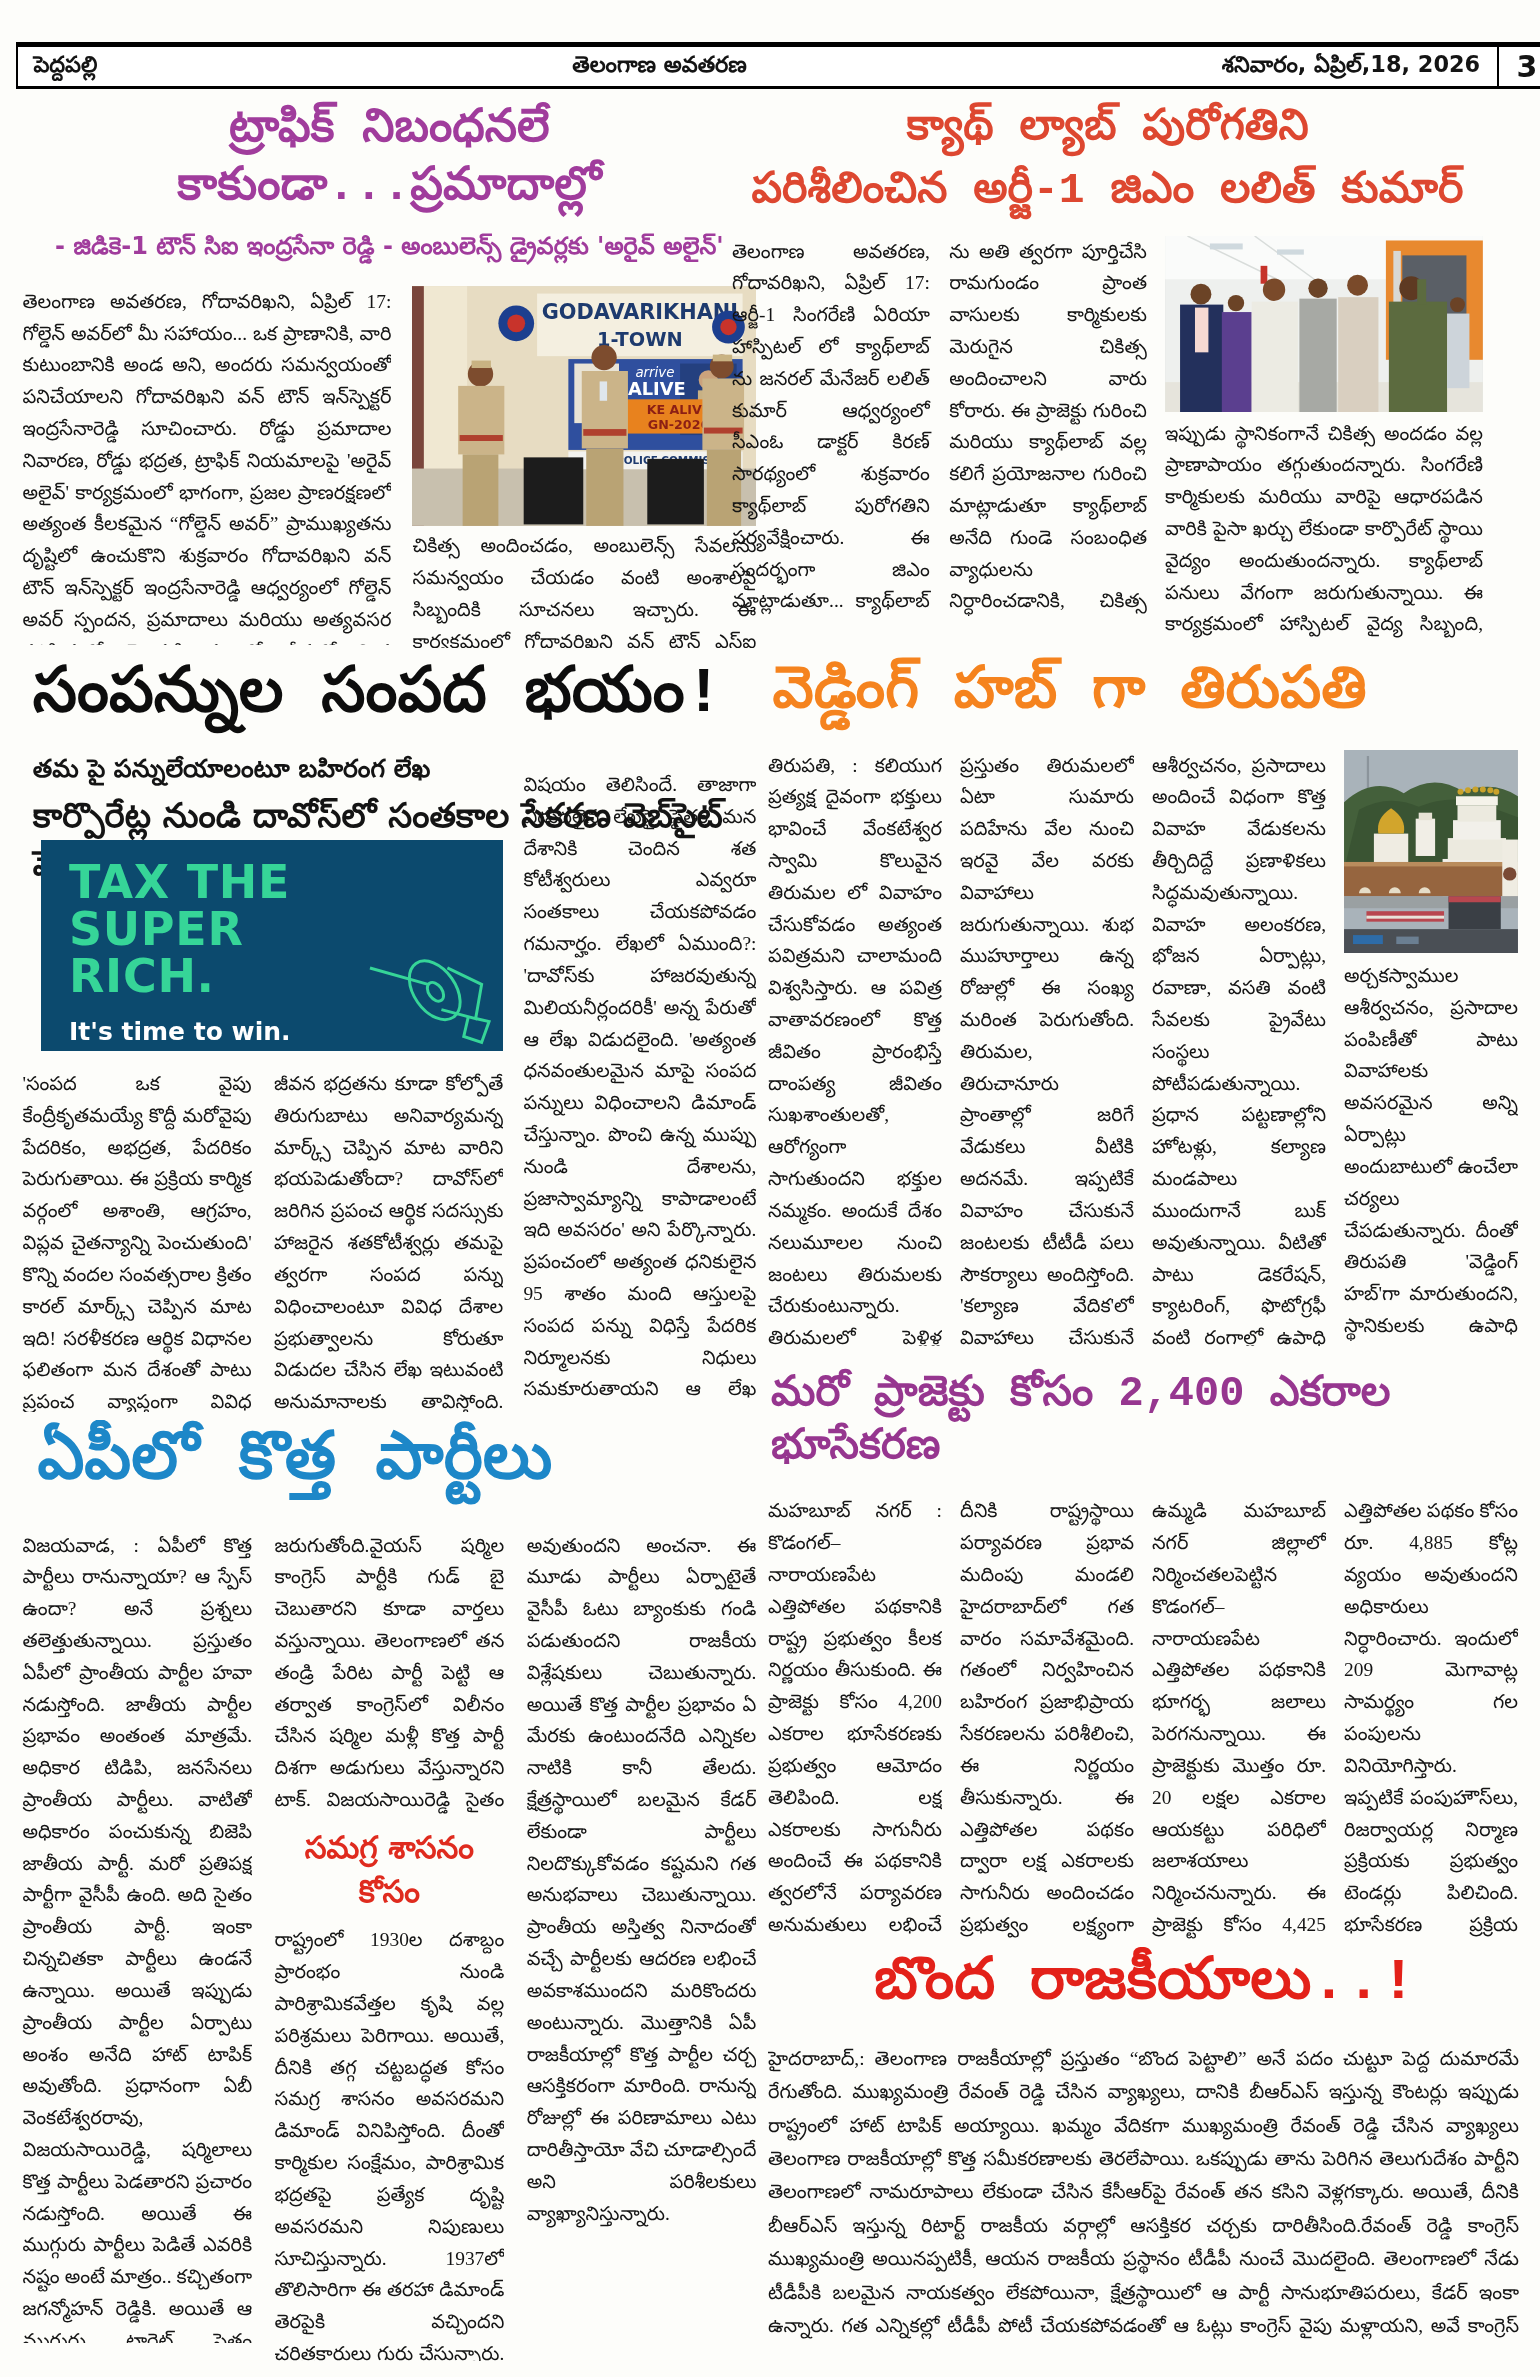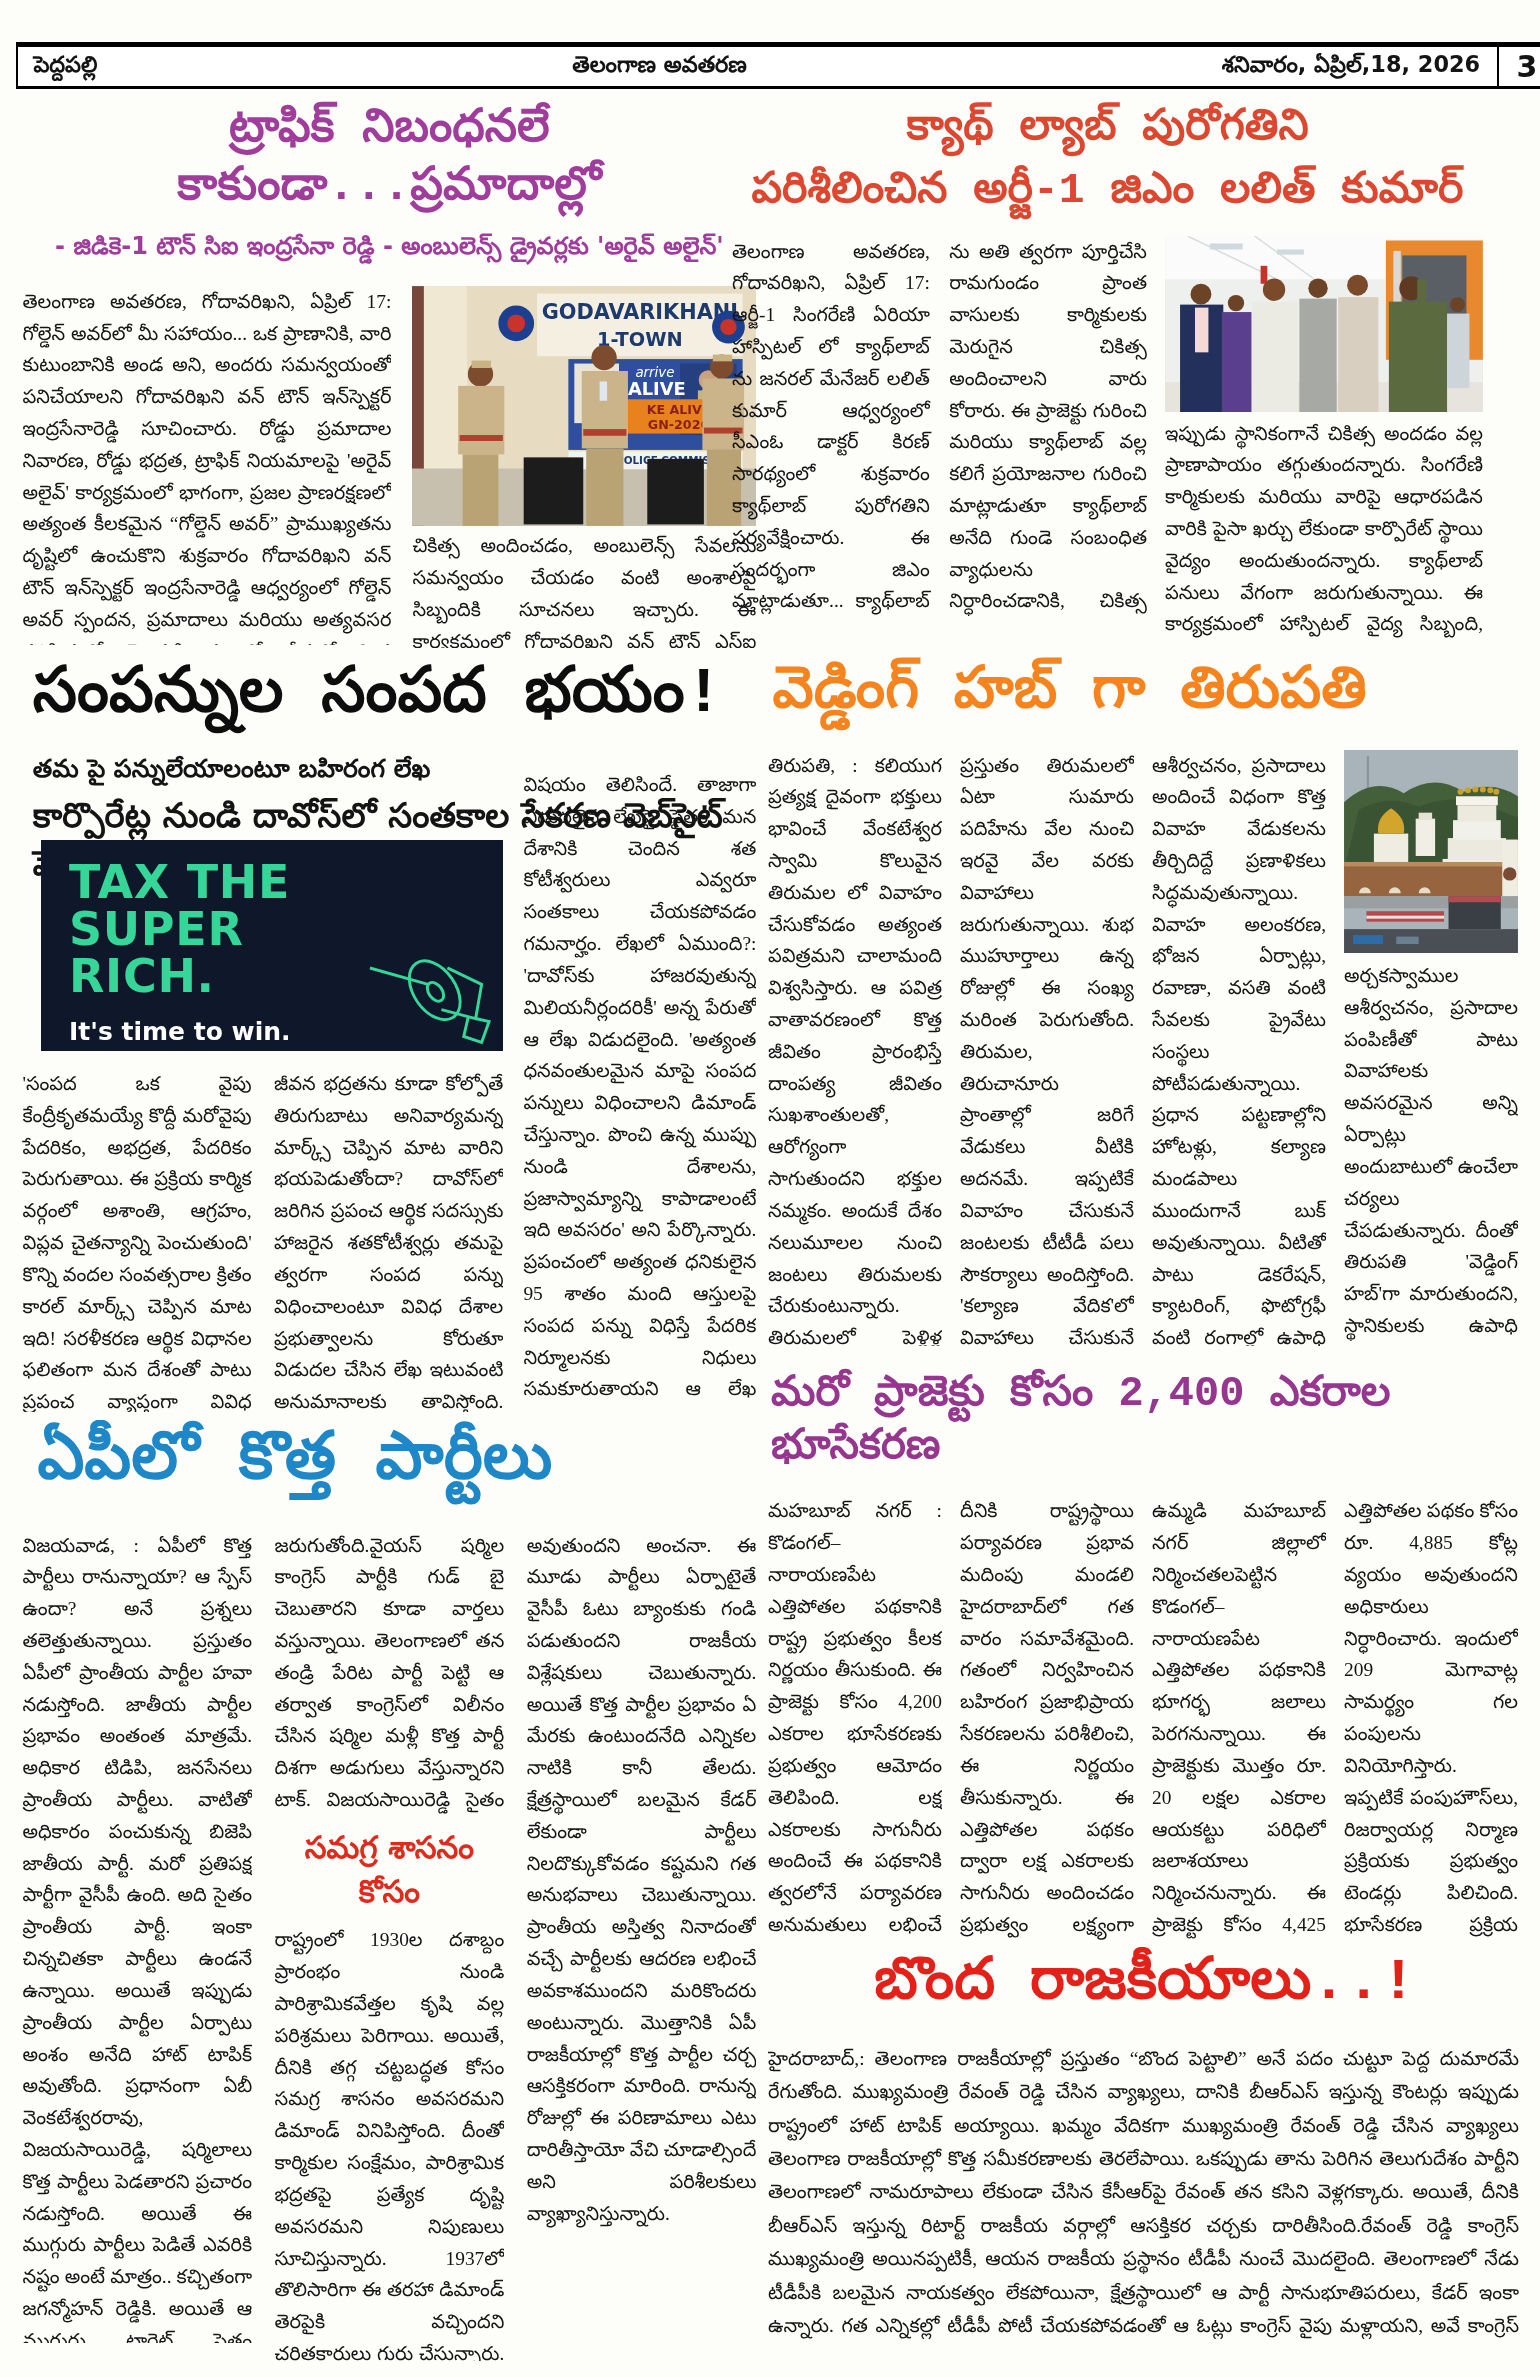--- a/index.html
+++ b/index.html
@@ -10,21 +10,21 @@
   .masthead .date{font-size:22.4px;font-weight:bold;}
   .masthead .pageno{font-size:30px;font-weight:bold;border-left:2.2px solid #000;margin-left:16.4px;padding-left:18px;align-self:stretch;display:flex;align-items:center;}
   .art{position:absolute;overflow:hidden;}
   .hl{font-family:Liberation Mono, monospace;font-weight:bold;text-align:center;line-height:1.25;}
   .sub{font-family:"DejaVu Sans",sans-serif;font-weight:bold;}
   .bt{font-size:19.4px;line-height:1.64;text-align:justify;overflow:hidden;}
   .cols{display:flex;}
   figure{margin:0;padding:0;}
   .photo{display:block;background:#ddd;}
   
-  .taxbox{position:absolute;background:#0f172a;overflow:hidden;}
+  .taxbox{position:absolute;background:#0c4a6e;overflow:hidden;}
   .taxbox .tline{color:#36d598;font-family:"DejaVu Sans",sans-serif;font-weight:bold;font-size:46px;line-height:1.02;letter-spacing:0.7px;padding-left:28px;}
   .taxbox .tag{color:#ffffff;font-family:"DejaVu Sans",sans-serif;font-weight:bold;font-size:25px;padding-left:28px;margin-top:16.4px;}
   .mega{position:absolute;right:4.5px;bottom:1.5px;}
   .redsub{color:#df2b1e;font-family:"DejaVu Sans",sans-serif;font-weight:bold;font-size:31px;text-align:center;margin:10.4px 0 7.5px 0;}
 </style>
 </head>
 <body>
 
 <header class="masthead">
   <span class="edition">పెద్దపల్లి</span>

